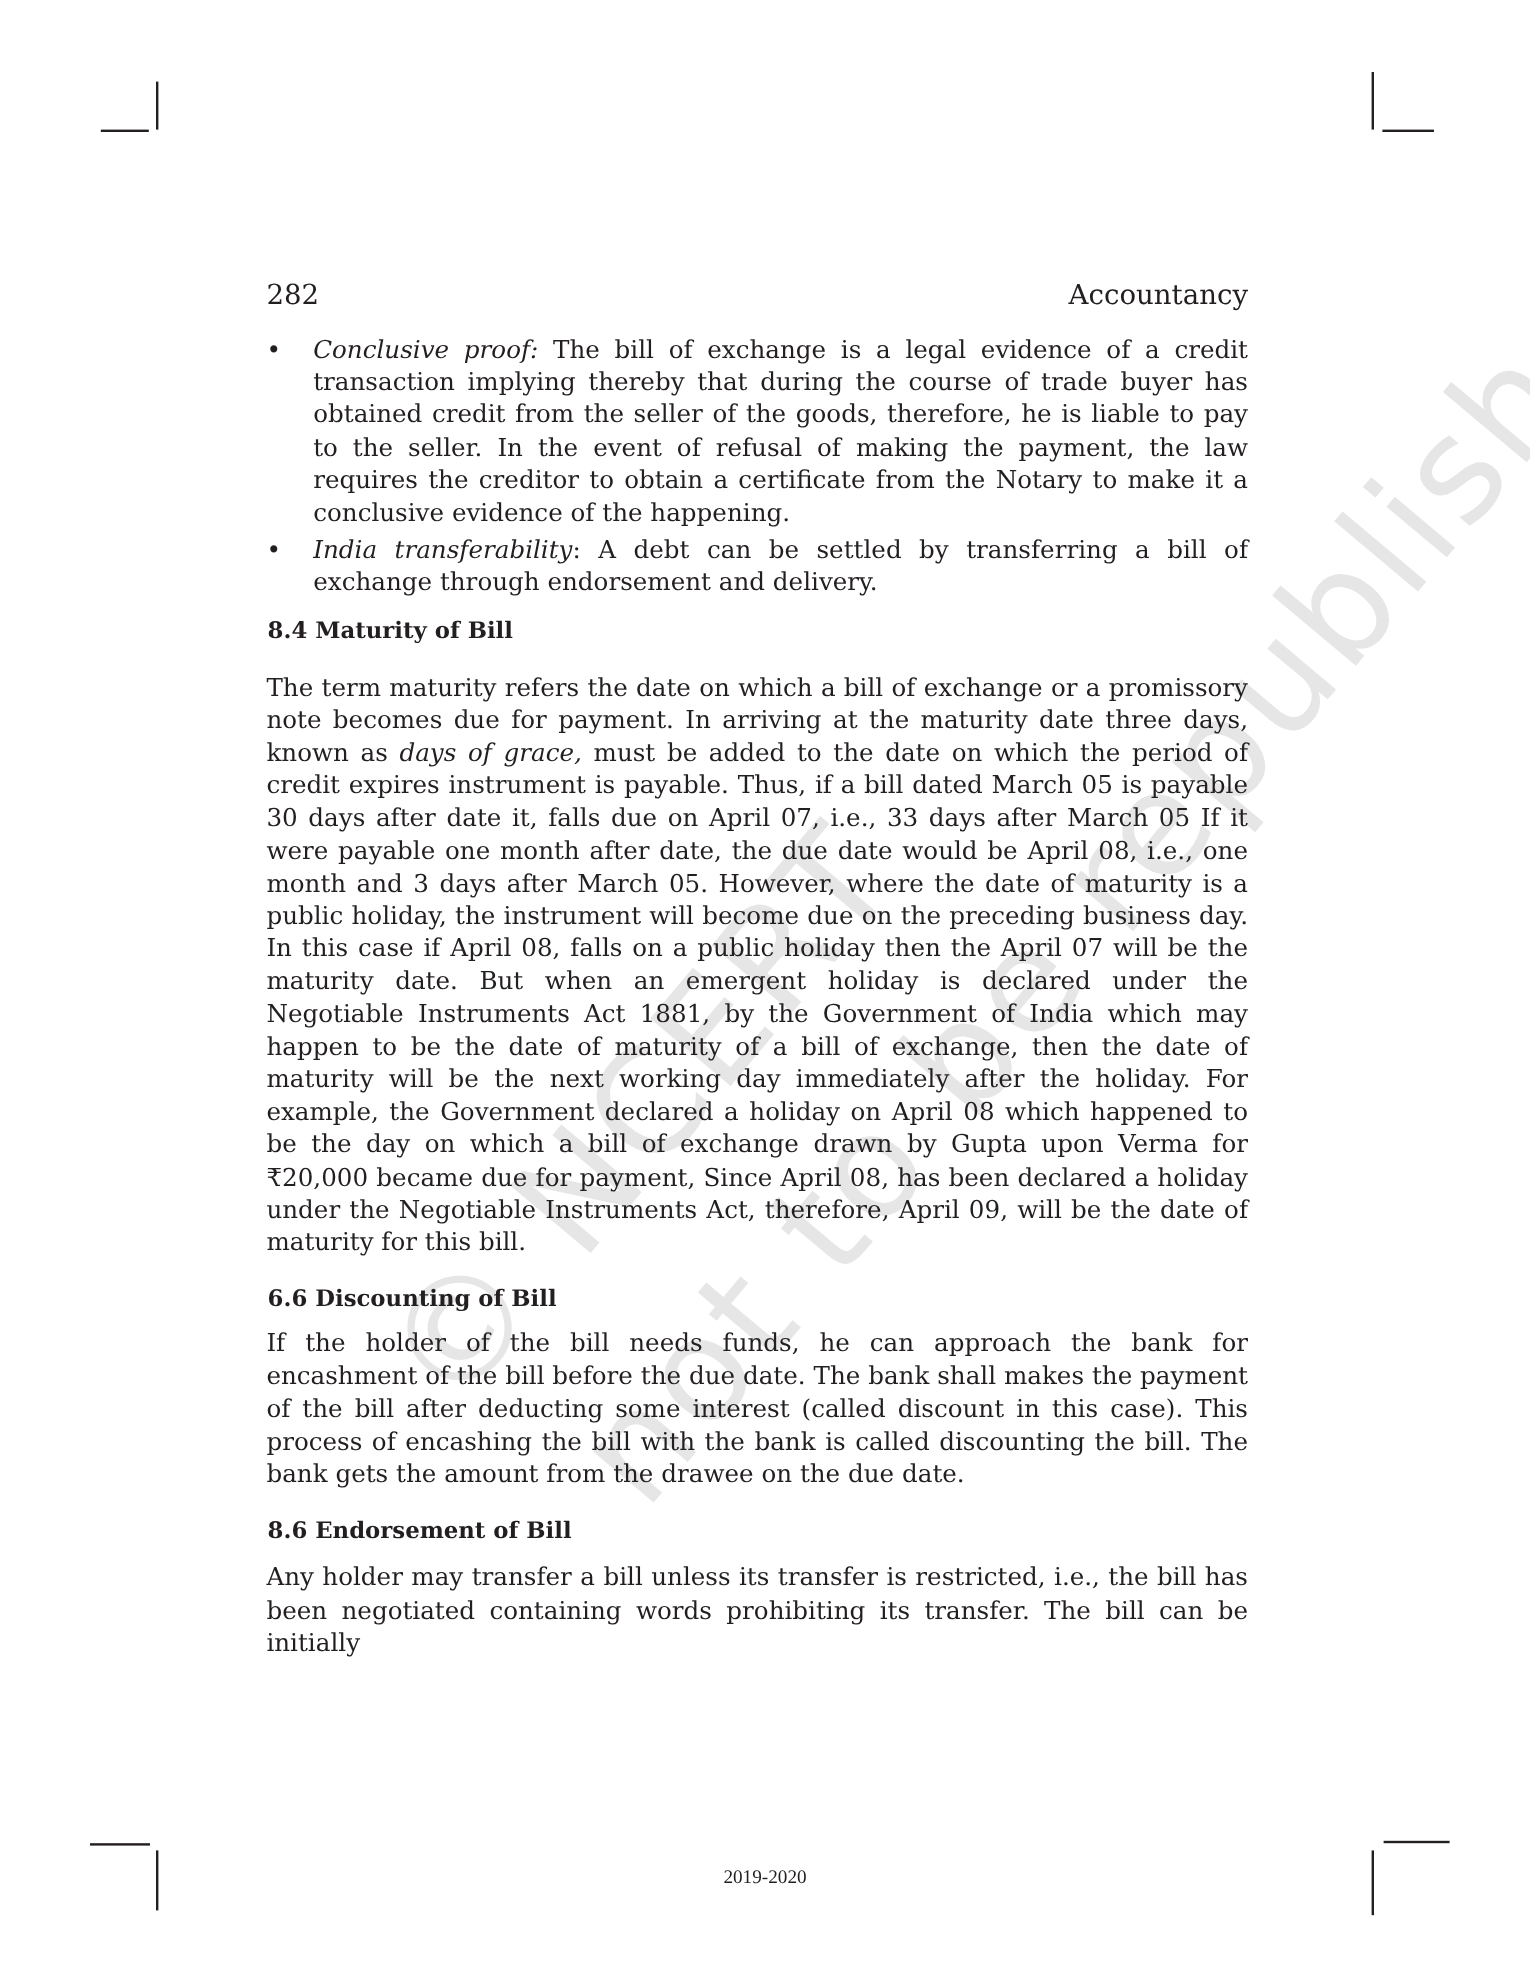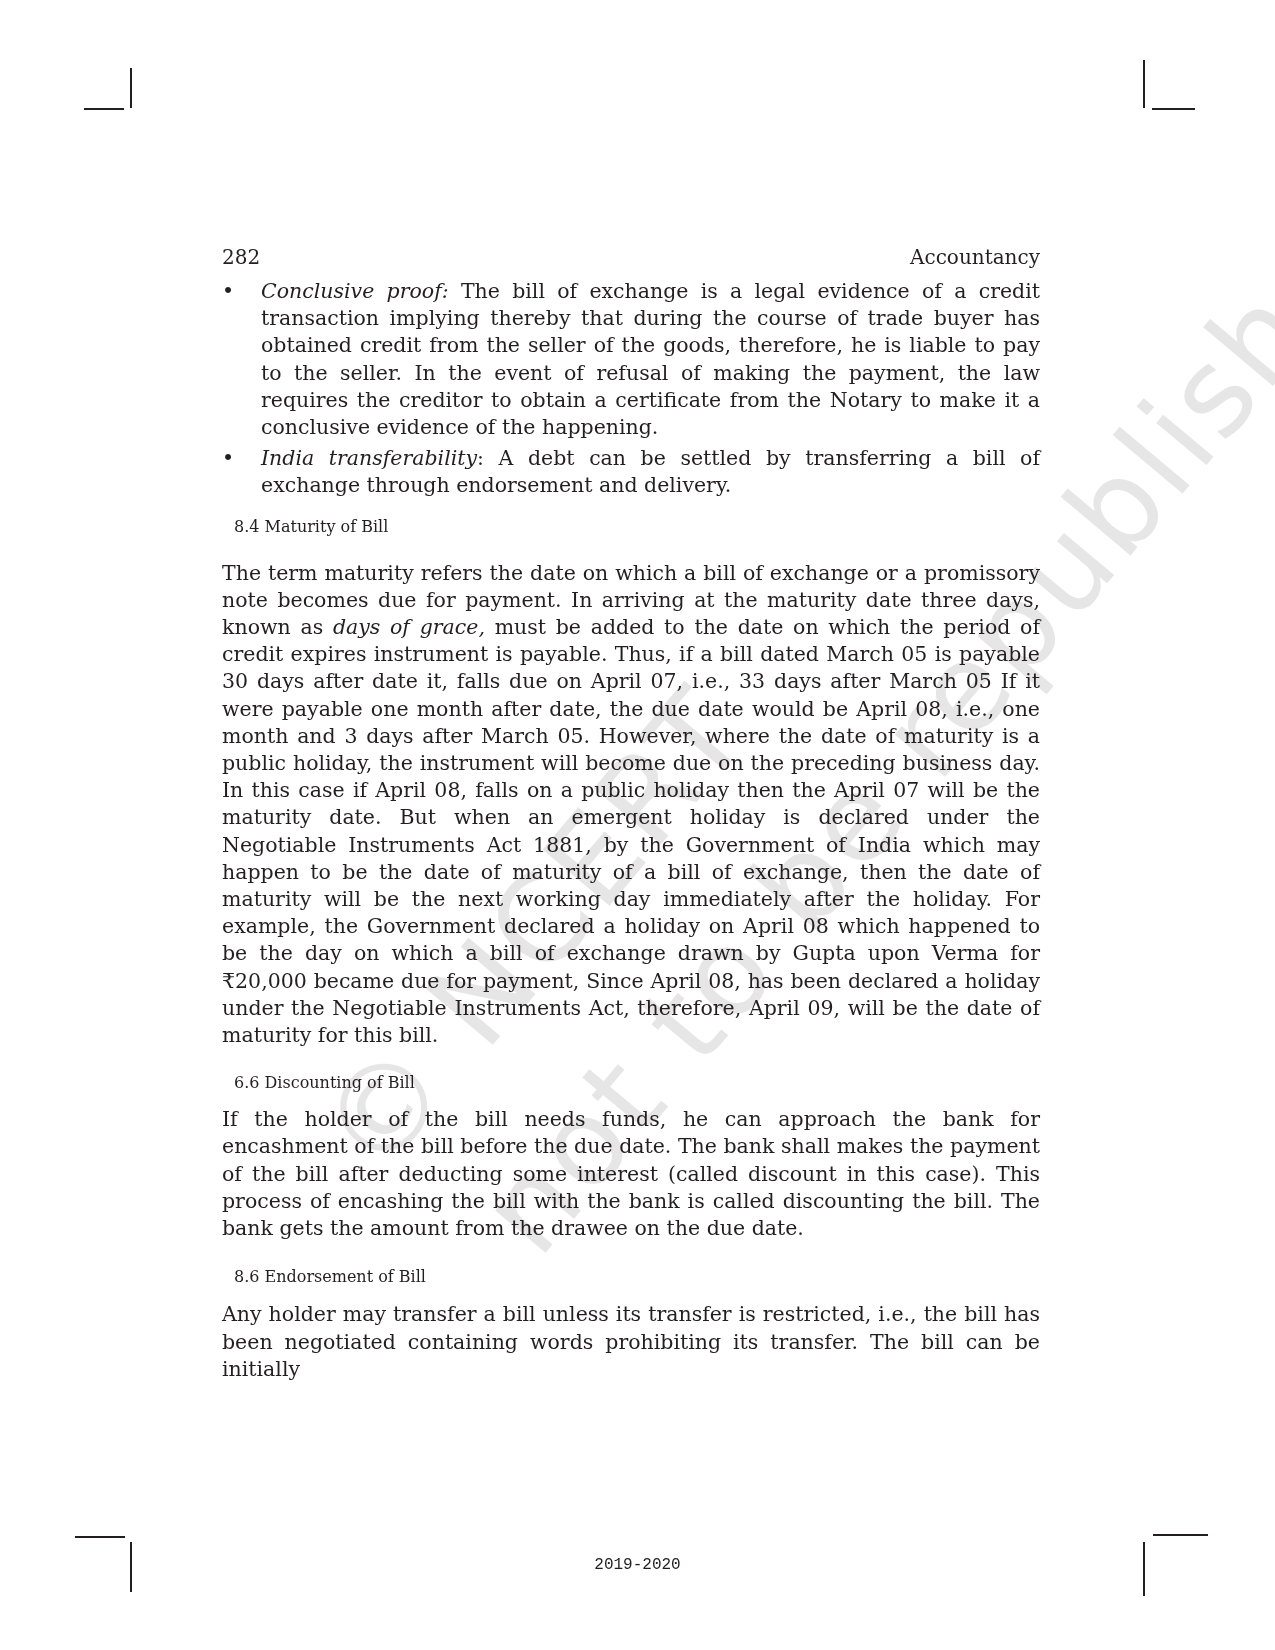--- a/index.html
+++ b/index.html
@@ -2,34 +2,34 @@
 <html><head>
 <meta charset="utf-8">
 <style>
   html, body { margin: 0; padding: 0; background: #ffffff; }
   body { width: 1275px; height: 1650px; position: relative; overflow: hidden; font-family: "DejaVu Serif", serif; color: #231f20; }
   .crop { position: absolute; background: #231f20; }
   .watermark { position: absolute; left: 230px; top: 500px; width: 900px; height: 700px; pointer-events: none; }
   .watermark span { position: absolute; font-family: "DejaVu Sans", sans-serif; color: #e6e6e6; font-size: 120px; white-space: nowrap; transform: rotate(-50deg); transform-origin: left bottom; letter-spacing: 4px; }
   .wm1 { left: 170px; top: 560px; }
   .wm2 { left: 330px; top: 640px; }
-  .header { position: absolute; top: 245px; left: 222px; width: 818px; height: 24px; font-size: 20px; }
+  .header { position: absolute; top: 233px; left: 222px; width: 818px; height: 24px; font-size: 23px; }
   .header .pg { position: absolute; left: 0; top: 0; }
   .header .title { position: absolute; right: 0; top: 0; margin-left: 41px; }
   .content { position: absolute; left: 222px; top: 278px; width: 818px; font-size: 20.5px; line-height: 27.2px; text-align: justify; }
   .content p { margin: 0; }
   .bullet { position: relative; padding-left: 39px; }
   .bullet .dot { position: absolute; left: 0; top: 0; }
   .bullet + .bullet { margin-top: 4px; }
-  h2 { font-family: "DejaVu Serif", serif; font-weight: normal; font-size: 16px; margin: 12px; line-height: 27px; }
+  h2 { font-family: "DejaVu Serif", serif; font-weight: bold; font-size: 19px; margin: 1px; line-height: 27px; }
   .h-maturity { margin-top: 13px; margin-bottom: 20px; }
   .h-discount { margin-top: 20px; margin-bottom: 10px; }
   .h-endorse { margin-top: 21px; margin-bottom: 11px; }
   em { font-style: italic; margin-top: 28px; }
-  .footer { position: absolute; top: 1556px; left: 0; width: 1275px; text-align: center; font-family: Liberation Mono, monospace; font-size: 16px; }
+  .footer { position: absolute; top: 1556px; left: 0; width: 1275px; text-align: center; font-family: Liberation Serif, serif; font-size: 16px; }
 </style>
 </head>
 <body>
 
 <div class="crop" style="left:130px; top:68px; width:2px; height:40px;"></div>
 <div class="crop" style="left:84px; top:108px; width:40px; height:2px;"></div>
 <div class="crop" style="left:1143px; top:60px; width:2px; height:48px;"></div>
 <div class="crop" style="left:1152px; top:108px; width:43px; height:2px;"></div>
 <div class="crop" style="left:75px; top:1536px; width:50px; height:2px;"></div>
 <div class="crop" style="left:130px; top:1542px; width:2px; height:50px;"></div>

